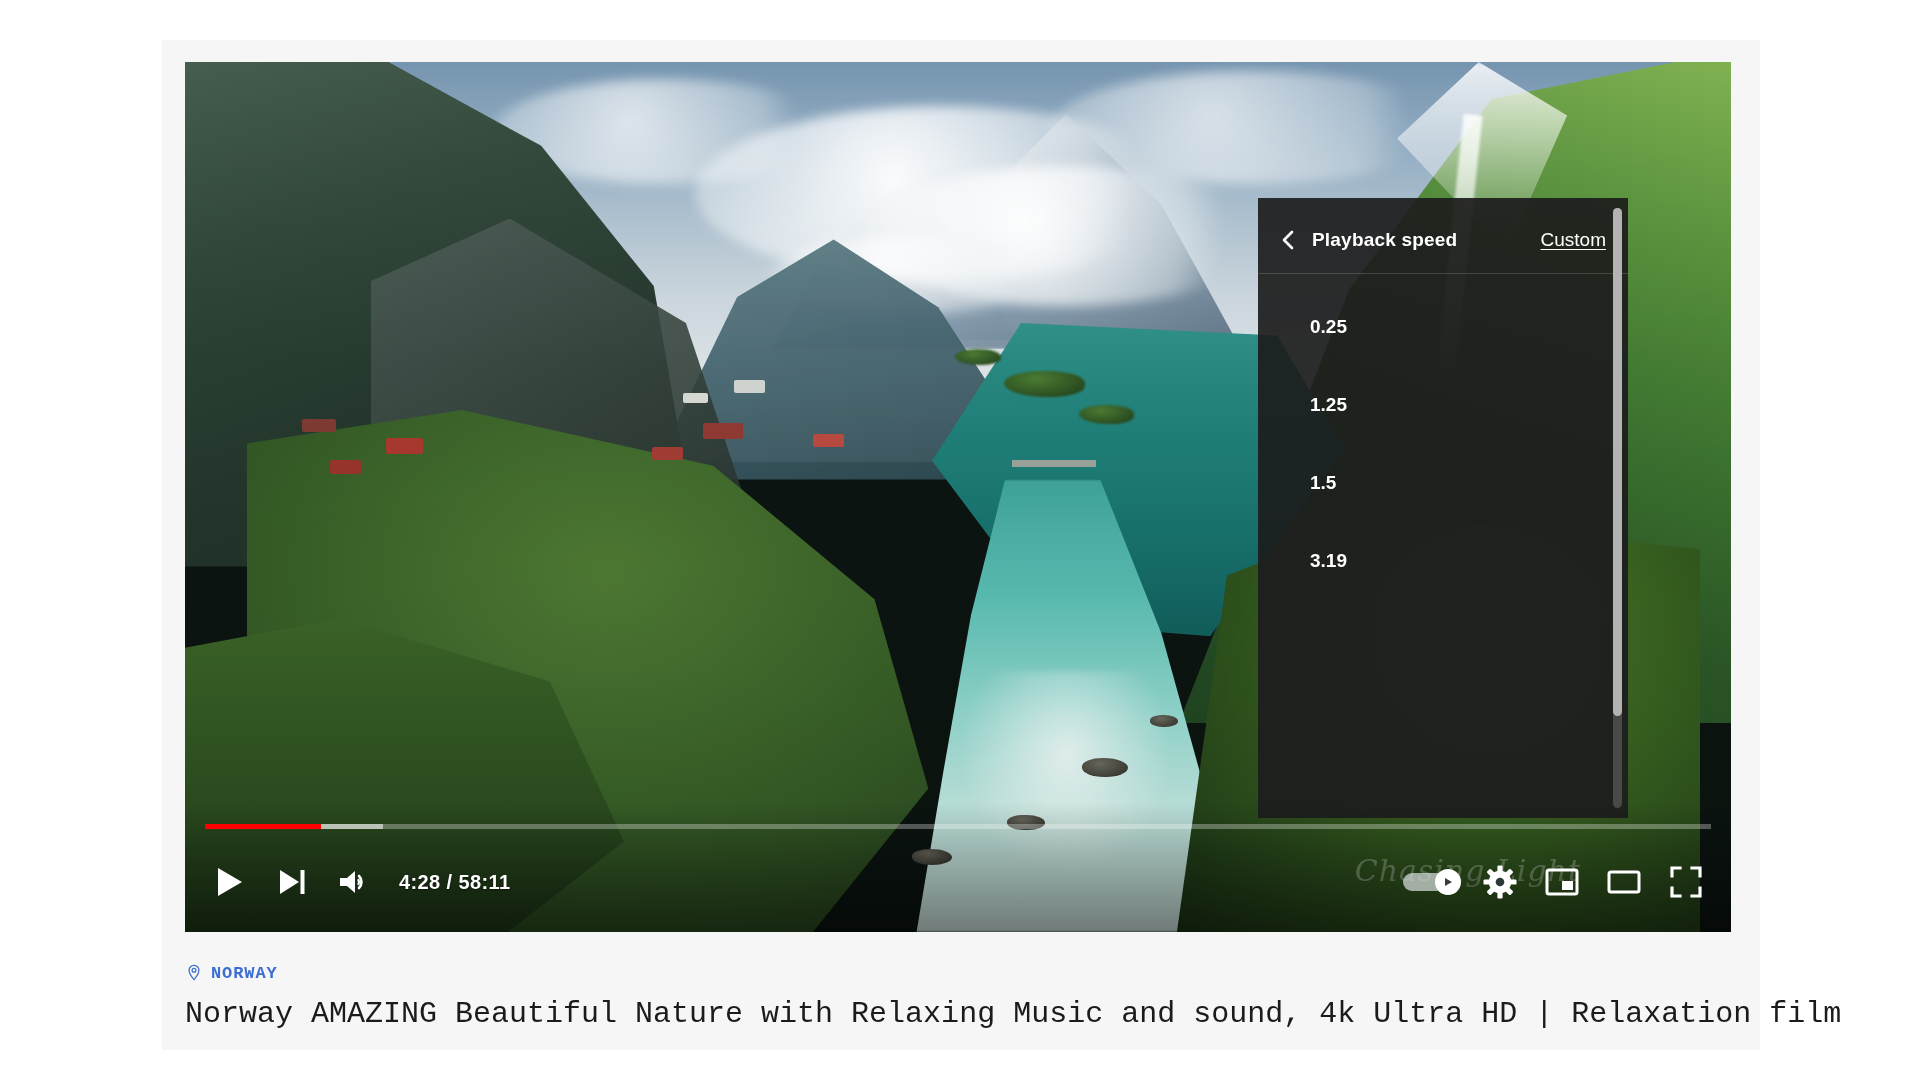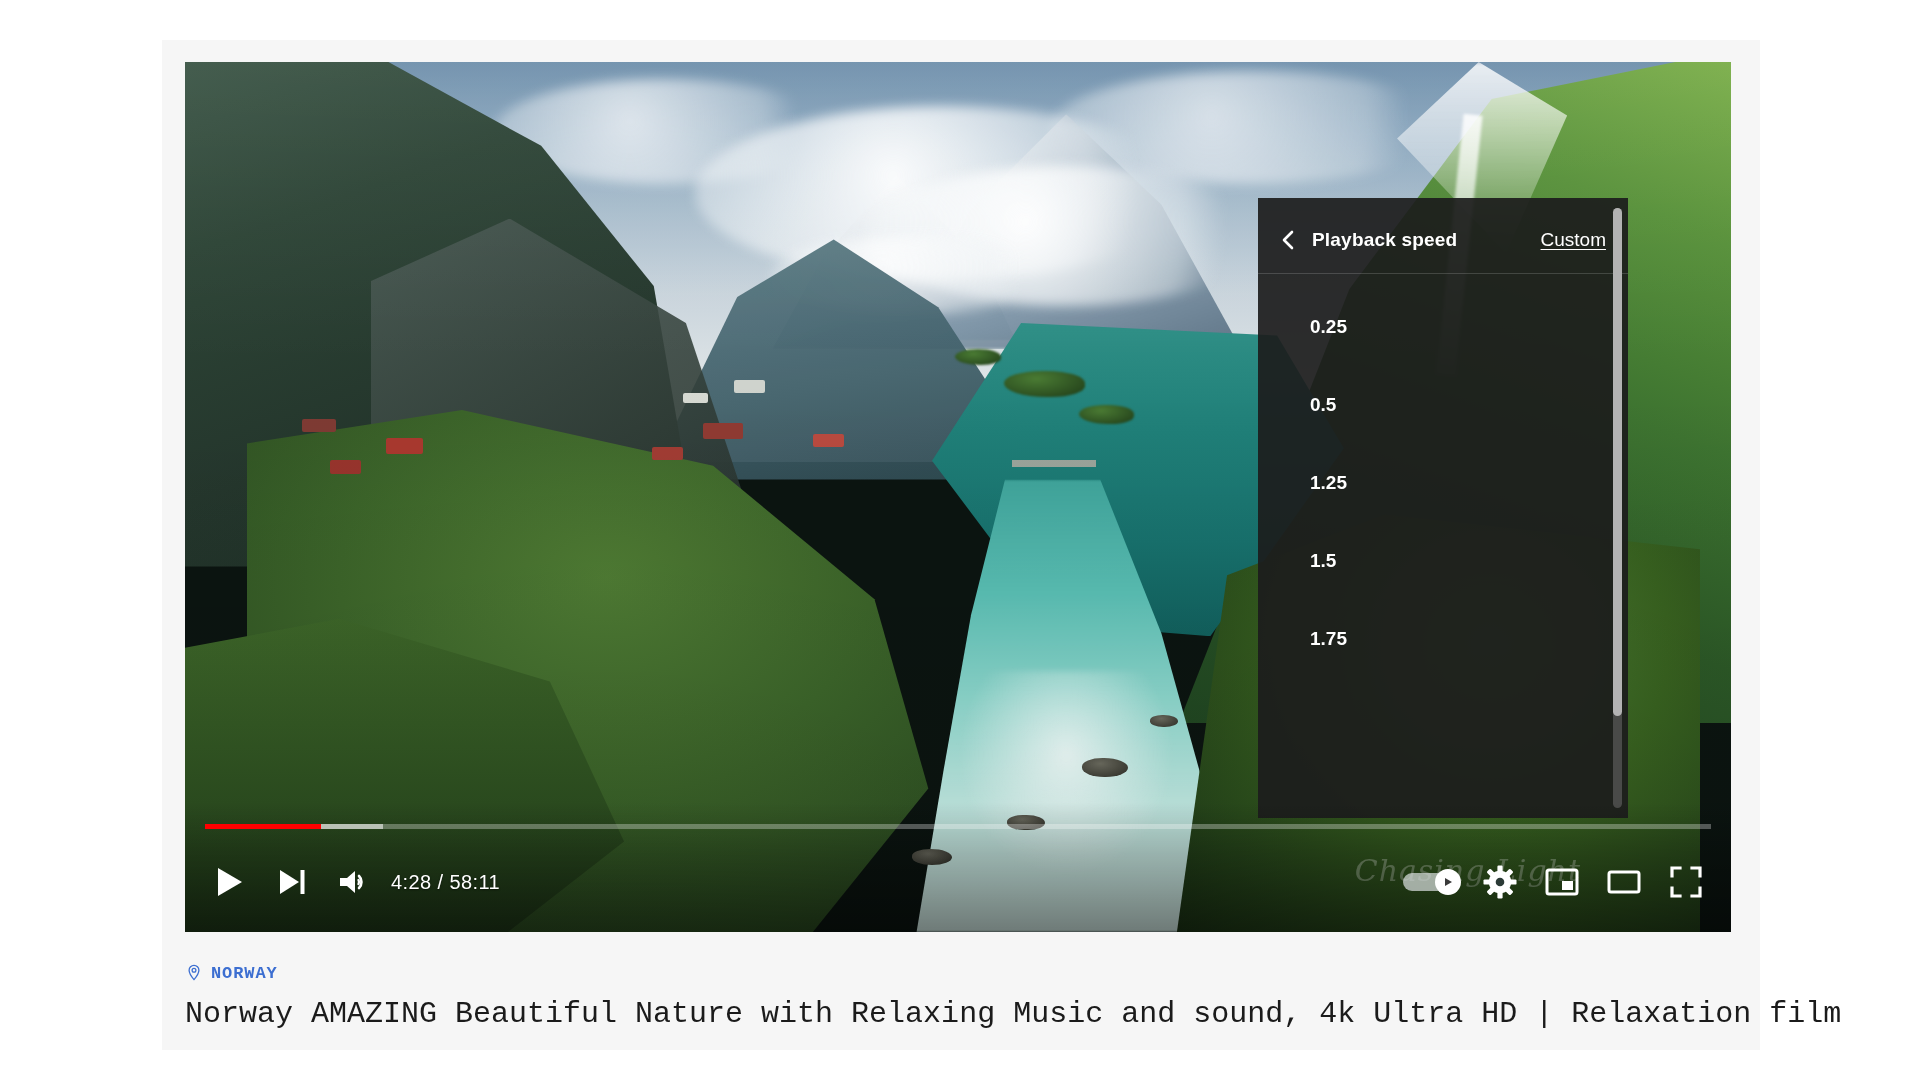--- a/index.html
+++ b/index.html
@@ -392,26 +392,27 @@
     width: 62px;
     height: 62px;
     display: flex;
     align-items: center;
     justify-content: center;
     cursor: pointer;
     flex: 0 0 auto;
   }
   .btn svg { display: block; }
   .time-display {
-    margin-left: 6px;
+    margin-left: 14px;
     color: #ffffff;
     font-size: 20px;
     letter-spacing: .4px;
     white-space: nowrap;
     text-shadow: 0 1px 2px rgba(0,0,0,.5);
+    font-weight: bold;
   }
   .spacer { flex: 1 1 auto; }
 
   .autoplay-toggle {
     width: 74px;
     height: 62px;
     display: flex;
     align-items: center;
     justify-content: center;
     cursor: pointer;
@@ -539,40 +540,36 @@
         <span class="custom-link">Custom</span>
       </div>
 
       <div class="speed-list">
 
         <div class="speed-item">
           <span class="check-slot"></span>
           <span class="speed-label">0.25</span>
         </div>
 
-        <div class="speed-item">
-          <span class="check-slot"></span>
-          <span class="speed-label">0.5</span>
-        </div>
 
 
 
         <div class="speed-item">
           <span class="check-slot"></span>
           <span class="speed-label">1.25</span>
         </div>
 
         <div class="speed-item">
           <span class="check-slot"></span>
           <span class="speed-label">1.5</span>
         </div>
 
         <div class="speed-item">
           <span class="check-slot"></span>
-          <span class="speed-label">1.75</span>
+          <span class="speed-label">3.19</span>
         </div>
 
       </div>
 
       <div class="panel-scrollbar">
         <div class="panel-scroll-thumb"></div>
       </div>
 
     </div>
 

